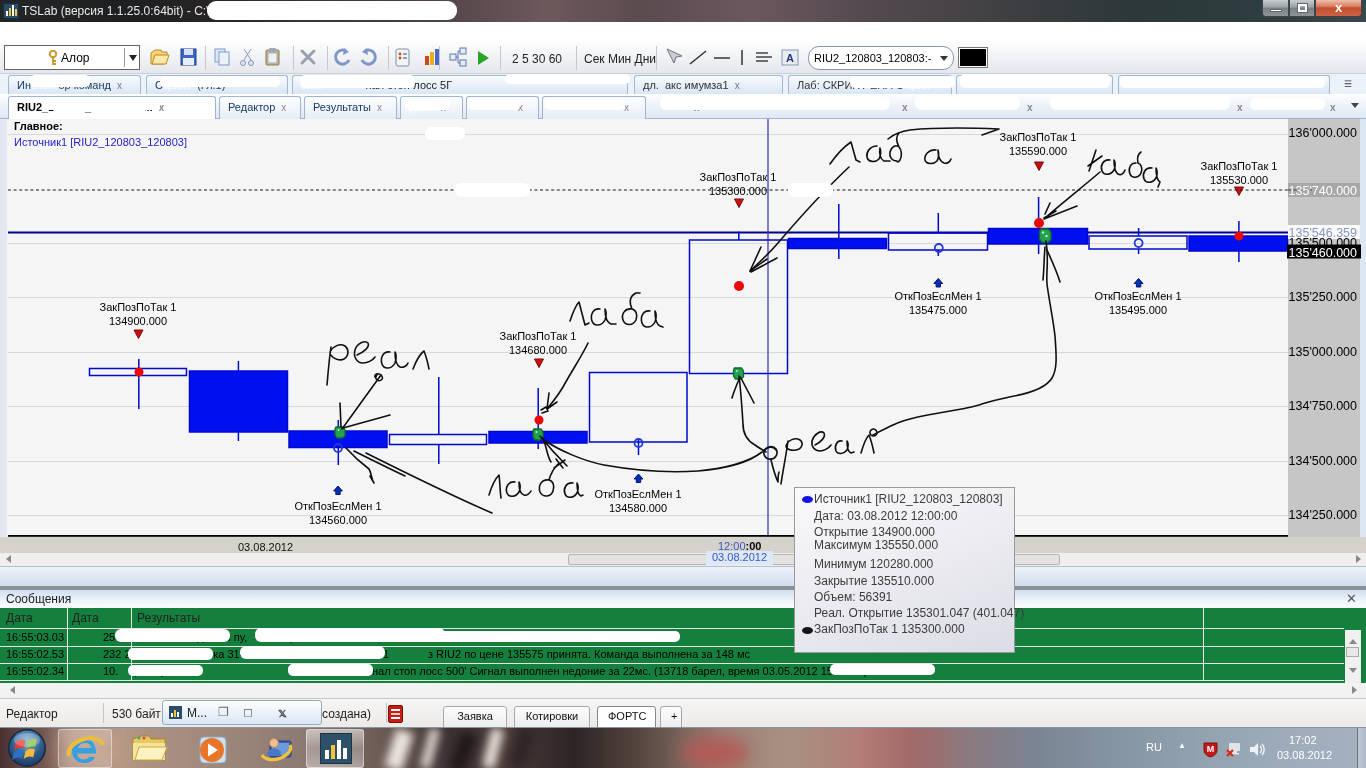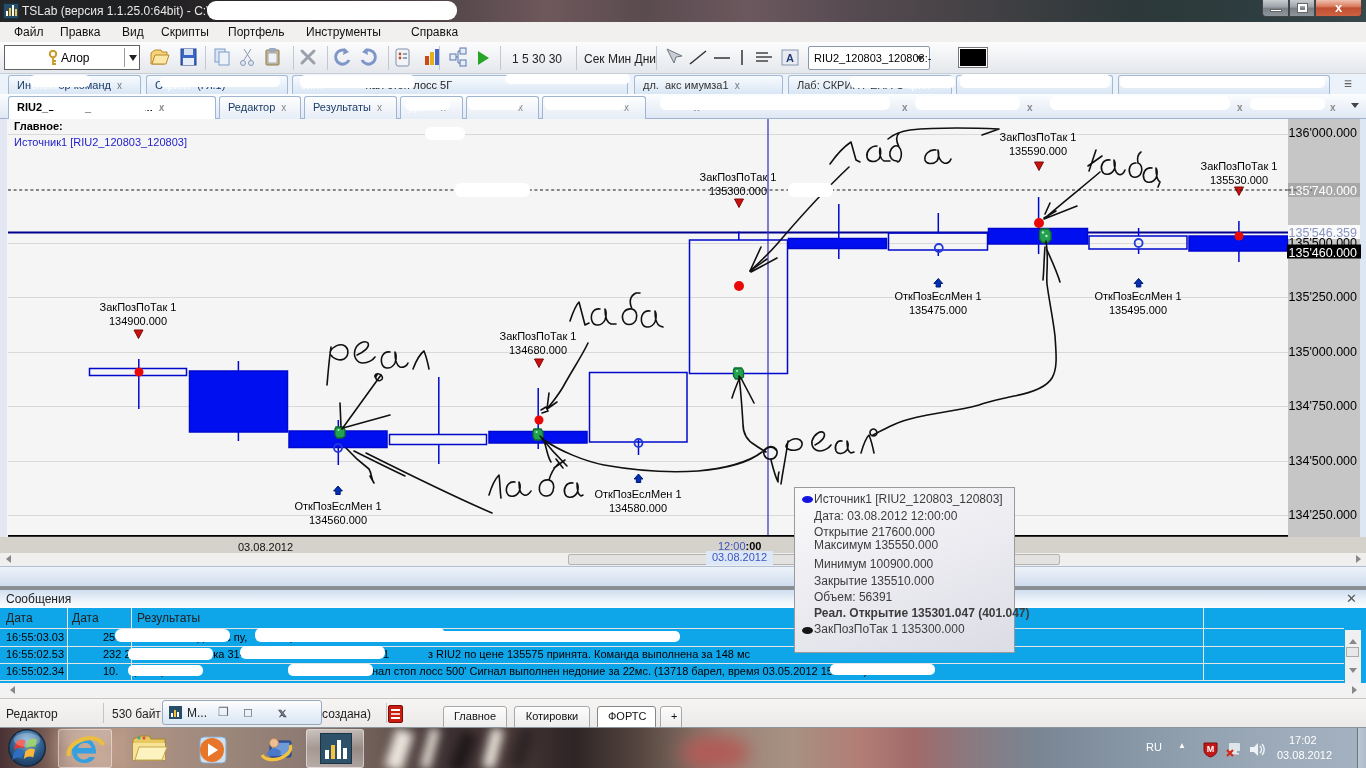--- a/index.html
+++ b/index.html
@@ -18,21 +18,21 @@
 #menubar{left:0;top:22px;width:1366px;height:20px;background:#f2f0ee;font-size:12px;color:#111;}
 #menubar span{position:absolute;top:3px;}
 
 #toolbar{left:0;top:42px;width:1366px;height:32px;background:linear-gradient(#fdfdfe,#e4e7ec);border-bottom:1px solid #c9cdd4;}
 .tsep{position:absolute;top:4px;width:1px;height:24px;background:#c2c8d0;}
 #alorbox{position:absolute;left:4px;top:3px;width:136px;height:25px;background:#fff;border:1px solid #636363;font-size:12px;}
 #alorbox .al{position:absolute;left:56px;top:5px;}
 #alorbox .dv{position:absolute;left:119px;top:2px;width:1px;height:19px;background:#999;}
 #alorbox .ar{position:absolute;left:124px;top:9px;width:0;height:0;border:4px solid transparent;border-top:6px solid #222;}
 .ttext2{position:absolute;top:10px;font-size:12px;color:#222;}
-#rcombo{position:absolute;left:808px;top:4px;width:122px;height:24px;border:1px solid #8a98ac;border-radius:2px;background:#fff;font-size:11px;}
+#rcombo{position:absolute;left:808px;top:4px;width:146px;height:24px;border:1px solid #8a98ac;border-radius:11px;background:#fff;font-size:11px;}
 #rcombo .tx{position:absolute;left:5px;top:5px;}
 #rcombo .ar{position:absolute;right:5px;top:9px;width:0;height:0;border:4px solid transparent;border-top:5px solid #333;}
 #swatch{position:absolute;left:958px;top:5px;width:30px;height:21px;background:#000;border:1px solid #777;box-shadow:inset 0 0 0 1px #fff;}
 
 #ptabs{left:0;top:74px;width:1366px;height:20px;background:#ecf2fa;}
 .ptab{position:absolute;top:1px;height:19px;background:linear-gradient(#f8fbfe,#d9e6f5);border:1px solid #a3b8d2;border-bottom:none;border-radius:3px 3px 0 0;font-size:11px;color:#1c3c68;}
 .ptab .x{color:#777;font-size:10px;}
 
 #dtabs{left:0;top:94px;width:1366px;height:25px;background:linear-gradient(#fcfdfe,#dfe8f4);border-bottom:1px solid #9fb4d0;}
 .dtab{position:absolute;top:2px;height:23px;background:linear-gradient(#fefefe,#e6edf7);border:1px solid #9fb4d0;border-bottom:none;border-radius:3px 3px 0 0;font-size:11px;color:#1c3c68;padding:4px 6px 0 8px;white-space:nowrap;}
@@ -41,21 +41,21 @@
 .xmark{position:absolute;top:8px;color:#8a8a8a;font-size:10px;font-weight:bold;}
 
 #chartsvg{left:0;top:119px;}
 
 #taxis{left:0;top:537px;width:1366px;height:16px;background:#d5d2cb;font-size:11px;color:#111;}
 #scrollrow{left:0;top:553px;width:1366px;height:13px;background:#f0efee;}
 #sthumb{position:absolute;left:568px;top:1px;width:492px;height:11px;background:#e3e2e1;border:1px solid #b5b4b2;border-radius:2px;}
 #frameband{left:0;top:566px;width:1366px;height:20px;background:linear-gradient(#eef3fa,#cfdcee);border-top:1px solid #aebfd6;}
 #msep{left:0;top:586px;width:1366px;height:4px;background:#8a8f94;}
 
-#msgs{left:0;top:590px;width:1366px;height:108px;background:#0ea5e9;}
+#msgs{left:0;top:590px;width:1366px;height:108px;background:#15803d;}
 #msgtitle{position:absolute;left:0;top:0;width:1366px;height:18px;background:linear-gradient(#cfdeef,#eef4fb 60%,#fbfdfe);font-size:12px;color:#222;}
 .mhead{position:absolute;top:21px;font-size:12px;color:#222;}
 .mrow{position:absolute;font-size:11px;color:#000;white-space:nowrap;}
 .mline{position:absolute;left:0;width:1344px;height:1px;background:#e4e4e4;}
 .vline{position:absolute;top:18px;width:1px;height:72px;background:#e4e4e4;}
 
 #status{left:0;top:698px;width:1366px;height:29px;background:linear-gradient(#f7f5f4,#eceae8);border-top:1px solid #c9c5c1;font-size:12px;color:#222;}
 .stab{position:absolute;top:7px;height:22px;background:linear-gradient(#fcfcfc,#ededed);border:1px solid #a8a8a8;border-radius:3px 3px 0 0;font-size:11px;color:#111;text-align:center;padding:3px 10px 0 10px;}
 
 #taskbar{left:0;top:727px;width:1366px;height:41px;overflow:hidden;border-top:1px solid #8c949c;}
@@ -77,29 +77,20 @@
  <div class="ttext">TSLab (версия 1.1.25.0:64bit) - C:\U</div>
       <div style="position:absolute;left:297px;top:5px;font-size:12px;color:#333;z-index:3;">\TSLab\Demo_Finam.tlw</div>
  <div class="wbtn" id="bmin">
         <div style="margin:9px auto 0;width:12px;height:3px;background:#fff;border:1px solid #666;"></div>
       </div>
  <div class="wbtn" id="bmax">
         <div style="margin:4px auto 0;width:9px;height:8px;border:2px solid #fff;outline:1px solid #666;"></div>
       </div>
  <div class="wbtn" id="bclose" style="font-size:13px;font-weight:bold;line-height:16px;">x</div>
 </div>
-<div class="abs" id="menubar">
- <span style="left:14px;">Файл</span>
-      <span style="left:60px;">Правка</span>
-      <span style="left:122px;">Вид</span>
-      <span style="left:161px;">Скрипты</span>
-      <span style="left:228px;">Портфель</span>
-      <span style="left:306px;">Инструменты</span>
-      <span style="left:411px;">Справка</span>
-</div>
 <div class="abs" id="toolbar">
  <div id="alorbox">
         <svg style="position:absolute;left:42px;top:4px;" width="12" height="17" viewBox="0 0 12 17">
           <circle cx="6" cy="4" r="3.2" fill="none" stroke="#c89a28" stroke-width="2"></circle>
           <path d="M6,7 V15 M6,11 h3 M6,14 h3" stroke="#c89a28" stroke-width="1.8" fill="none"></path>
         </svg>
         <span class="al">Алор</span>
         <div class="dv"></div>
         <div class="ar"></div>
       </div>
@@ -157,21 +148,21 @@
           </g>
    <path d="M330,5 l11,7 -11,7 z" fill="#28a428"></path>
   </g>
  </svg>
  <div class="tsep" style="left:205px;"></div>
       <div class="tsep" style="left:293px;"></div>
       <div class="tsep" style="left:327px;"></div>
       <div class="tsep" style="left:388px;"></div>
       <div class="tsep" style="left:439px;"></div>
       <div class="tsep" style="left:500px;"></div>
- <div class="ttext2" style="left:512px;">1 5 30 30</div>
+ <div class="ttext2" style="left:512px;">2 5 30 60</div>
  <div class="tsep" style="left:576px;"></div>
  <div class="ttext2" style="left:584px;">Сек Мин Дни</div>
  <div class="tsep" style="left:656px;"></div>
  <svg class="abs" style="left:662px;top:4px;" width="140" height="24" viewBox="0 0 140 24">
   <path d="M5,3 l7,14 2,-6 6,-1 z" fill="#c8ccd4" stroke="#70767e"></path>
   <path d="M28,18 L44,5" stroke="#333" stroke-width="1.5"></path>
   <path d="M52,12 h16" stroke="#333" stroke-width="1.5"></path>
   <path d="M80,4 v15" stroke="#333" stroke-width="1.5"></path>
   <path d="M94,7 h12 M94,11 h16 M94,15 h12" stroke="#444" stroke-width="1.5"></path>
   <g transform="translate(118,0)">
@@ -443,21 +434,21 @@
  <span style="position:absolute;left:6px;top:8px;">Редактор</span>
  <div style="position:absolute;left:103px;top:4px;width:1px;height:20px;background:#c8c4c0;"></div>
  <span style="position:absolute;left:112px;top:8px;">530 байт</span>
  <span style="position:absolute;left:322px;top:8px;">создана)</span>
  <div style="position:absolute;left:386px;top:4px;width:1px;height:20px;background:#c8c4c0;"></div>
  <div style="position:absolute;left:388px;top:6px;width:15px;height:18px;background:#cc1b10;border:1px solid #7a0f08;border-radius:2px;">
   <div style="margin:3px 2px 0;height:2px;background:#fff;"></div>
         <div style="margin:2px 2px 0;height:2px;background:#f5c9c5;"></div>
         <div style="margin:2px 2px 0;height:2px;background:#fff;"></div>
  </div>
- <div class="stab" style="left:443px;width:64px;">Главное</div>
+ <div class="stab" style="left:443px;width:64px;">Заявка</div>
  <div class="stab" style="left:514px;width:76px;">Котировки</div>
  <div class="stab" style="left:597px;width:59px;background:#fff;border-color:#888;">ФОРТС</div>
  <div class="stab" style="left:660px;width:21px;">+</div>
  <div style="position:absolute;left:162px;top:1px;width:160px;height:25px;background:linear-gradient(#fdfdfe,#d9e6f4);border:1px solid #97a8bf;border-radius:3px;z-index:5;">
   <div style="position:absolute;left:6px;top:5px;width:13px;height:13px;background:#274d68;">
           <i style="position:absolute;left:2px;bottom:2px;width:2px;height:4px;background:#fff;"></i>
           <i style="position:absolute;left:5px;bottom:2px;width:2px;height:7px;background:#f7c33d;"></i>
           <i style="position:absolute;left:8px;bottom:2px;width:2px;height:5px;background:#fff;"></i>
         </div>
   <span style="position:absolute;left:24px;top:5px;font-size:12px;">М...</span>
@@ -545,26 +536,26 @@
         <path d="M12,5 a5,5 0 0 1 0,7 M14,3 a8,8 0 0 1 0,11" stroke="#eef2f5" stroke-width="1.5" fill="none"></path>
       </svg>
  <div class="tray" style="left:1289px;top:6px;">17:02</div>
  <div class="tray" style="left:1277px;top:21px;">03.08.2012</div>
  <div style="position:absolute;left:1357px;top:0;width:9px;height:41px;background:linear-gradient(to right,rgba(255,255,255,0.3),rgba(255,255,255,0.12));border-left:1px solid #6a7680;"></div>
 </div>
 <div class="abs" id="tooltip" style="left:794px;top:487px;width:221px;height:166px;background:linear-gradient(160deg,#fafafb,#dcdce6);border:1px solid #9a9a9a;z-index:10;font-size:12px;color:#3c3c3c;white-space:nowrap;">
  <div style="position:absolute;left:7px;top:8px;width:11px;height:7px;background:#1414e0;border-radius:50%;"></div>
  <div style="position:absolute;left:19px;top:4px;">Источник1 [RIU2_120803_120803]</div>
  <div style="position:absolute;left:19px;top:21px;">Дата: 03.08.2012 12:00:00</div>
- <div style="position:absolute;left:19px;top:37px;">Открытие 217600.000</div>
+ <div style="position:absolute;left:19px;top:37px;">Открытие 134900.000</div>
  <div style="position:absolute;left:19px;top:50px;text-align:right;">Максимум 135550.000</div>
- <div style="position:absolute;left:19px;top:69px;">Минимум 100900.000</div>
+ <div style="position:absolute;left:19px;top:69px;">Минимум 120280.000</div>
  <div style="position:absolute;left:19px;top:86px;">Закрытие 135510.000</div>
  <div style="position:absolute;left:19px;top:102px;">Объем: 56391</div>
- <div style="position:absolute;left:19px;top:118px;font-weight:bold;">Реал. Открытие 135301.047 (401.047)</div>
+ <div style="position:absolute;left:19px;top:118px;">Реал. Открытие 135301.047 (401.047)</div>
  <div style="position:absolute;left:7px;top:139px;width:11px;height:7px;background:#151515;border-radius:50%;"></div>
  <div style="position:absolute;left:19px;top:134px;">ЗакПозПоТак 1 135300.000</div>
 </div>
 <div class="abs" id="smudgelayer">
  <div style="left:207px;top:1px;width:250px;height:19px;border-radius:9px;"></div>
  <div style="left:30px;top:75px;width:60px;height:12px;border-radius:5px;"></div>
  <div style="left:52px;top:99px;width:95px;height:13px;border-radius:5px;"></div>
  <div style="left:160px;top:76px;width:120px;height:11px;border-radius:5px;"></div>
  <div style="left:300px;top:75px;width:115px;height:13px;border-radius:5px;"></div>
  <div style="left:505px;top:74px;width:125px;height:10px;border-radius:5px;"></div>

